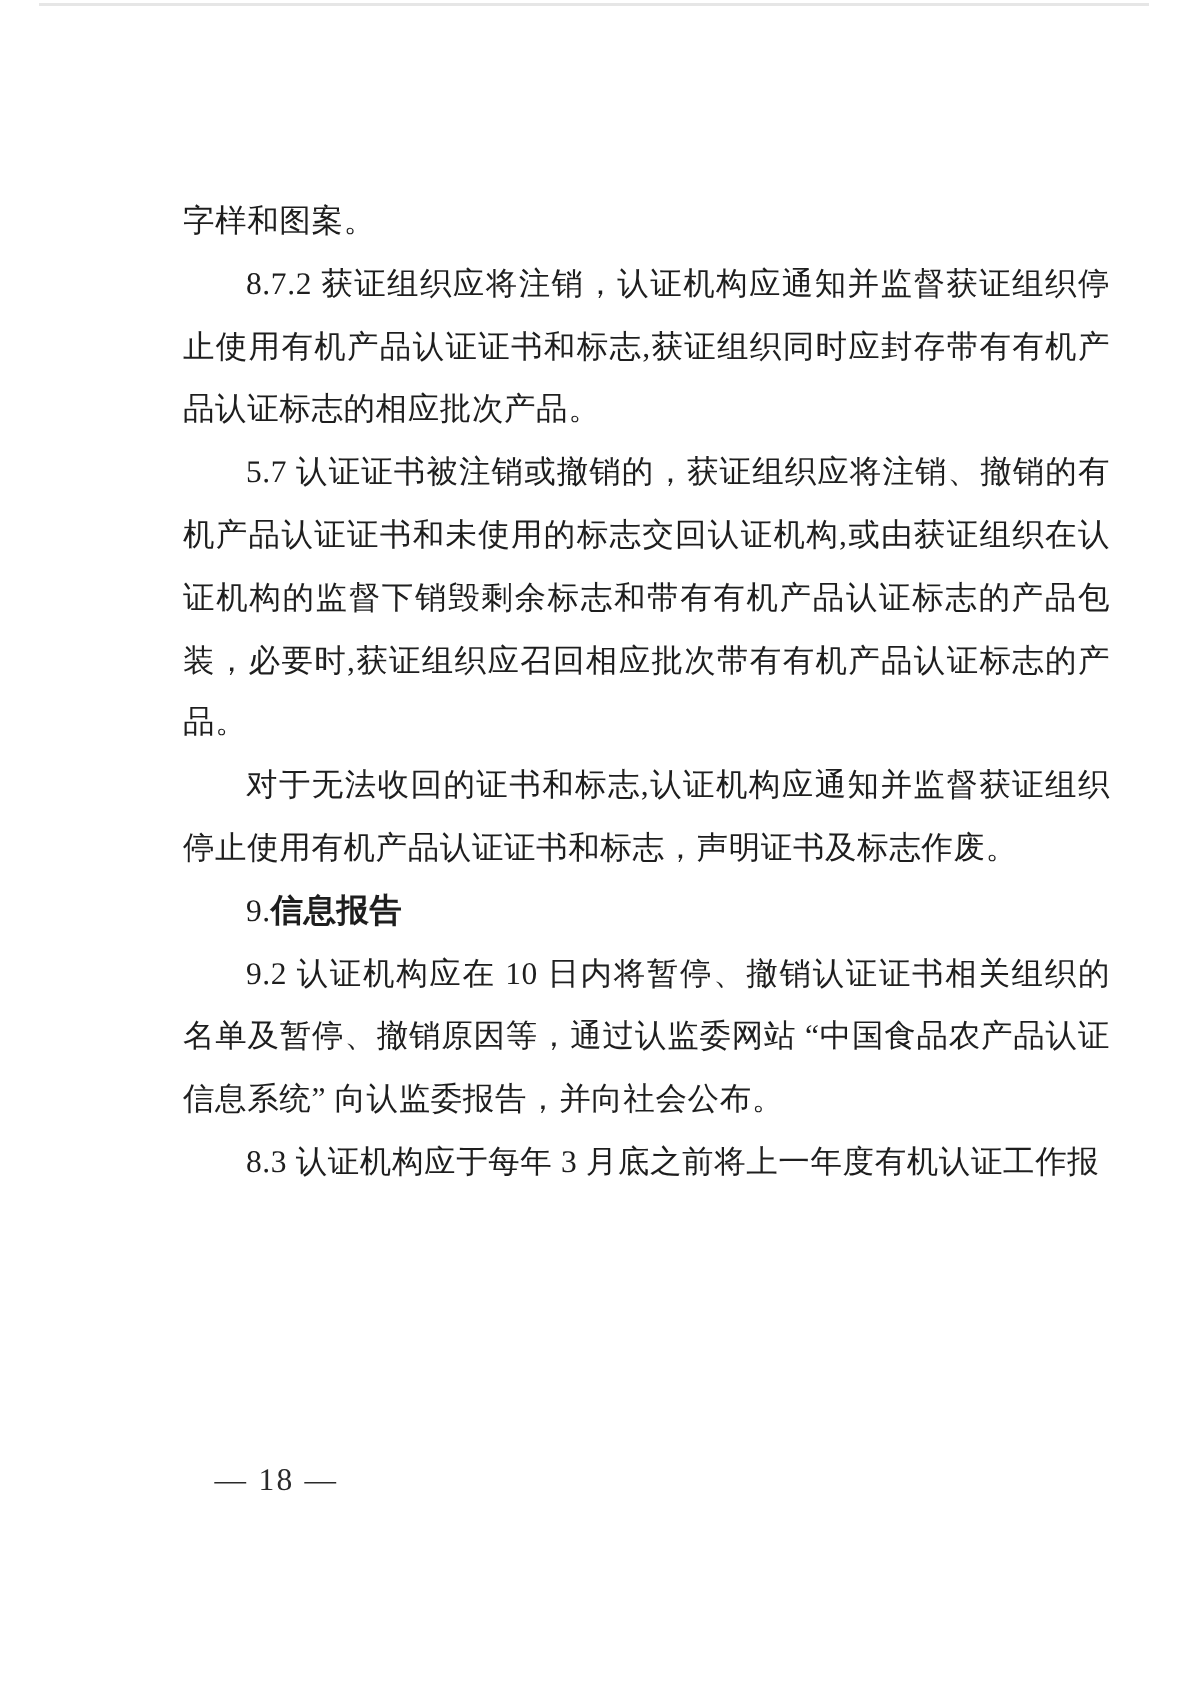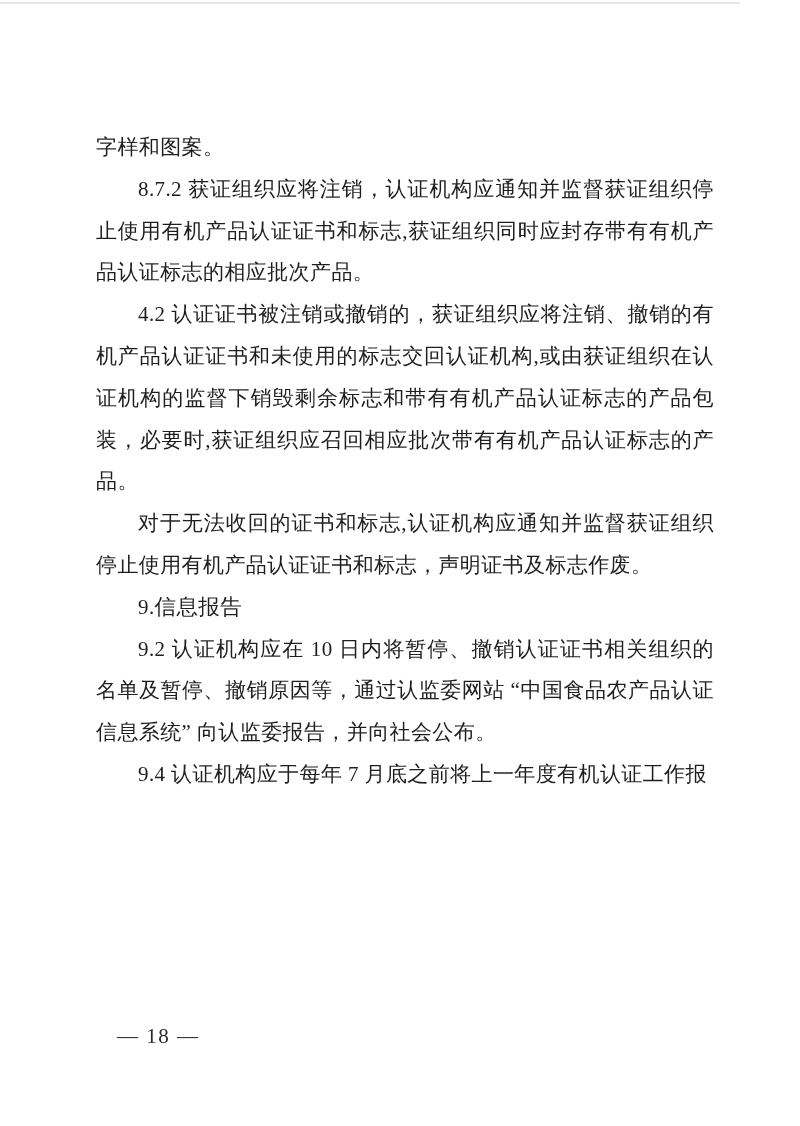--- a/index.html
+++ b/index.html
@@ -4,20 +4,21 @@
 <style>
   html, body { margin: 0; padding: 0; background: #ffffff; }
   .page {
     position: relative;
     width: 740px;
     height: 1126px;
     background: #ffffff;
     overflow: hidden;
     font-family: "Liberation Serif", "DejaVu Serif", serif;
     color: #1e1e1e;
+    margin-left: 26px;
   }
   .scan-edge {
     position: absolute;
     top: 2px; left: 0;
     width: 100%; height: 2px;
     background: #e6e6e6;
   }
   .content {
     position: absolute;
     left: 96px;
@@ -29,46 +30,46 @@
     text-align: justify;
   }
   .content p { margin: 0; padding: 0; }
   .indent { text-indent: 2em; }
   .heading { text-indent: 2em; }
   .heading .sec-num {
     font-weight: 400;
     font-family: "Liberation Serif", "DejaVu Serif", serif;
   }
   .heading .sec-title {
-    font-weight: 400;
+    font-weight: 700;
     font-family: "Liberation Sans", "DejaVu Sans", sans-serif;
     font-size: 21.5px;
   }
   .pagenum {
     position: absolute;
     left: 117px;
-    top: 1024px;
+    top: 974px;
     font-size: 21px;
     letter-spacing: 1.5px;
     color: #2a2a2a;
     white-space: pre;
   }
 </style>
 </head>
 <body>
 
 <div class="page">
   <div class="scan-edge"></div>
 
   <div class="content">
     <p>字样和图案。</p>
     <p class="indent">8.7.2 获证组织应将注销，认证机构应通知并监督获证组织停止使用有机产品认证证书和标志,获证组织同时应封存带有有机产品认证标志的相应批次产品。</p>
-    <p class="indent">4.2 认证证书被注销或撤销的，获证组织应将注销、撤销的有机产品认证证书和未使用的标志交回认证机构,或由获证组织在认证机构的监督下销毁剩余标志和带有有机产品认证标志的产品包装，必要时,获证组织应召回相应批次带有有机产品认证标志的产品。</p>
+    <p class="indent">5.7 认证证书被注销或撤销的，获证组织应将注销、撤销的有机产品认证证书和未使用的标志交回认证机构,或由获证组织在认证机构的监督下销毁剩余标志和带有有机产品认证标志的产品包装，必要时,获证组织应召回相应批次带有有机产品认证标志的产品。</p>
     <p class="indent">对于无法收回的证书和标志,认证机构应通知并监督获证组织停止使用有机产品认证证书和标志，声明证书及标志作废。</p>
 
     <p class="heading"><span class="sec-num">9.</span><span class="sec-title">信息报告</span></p>
 
     <p class="indent">9.2 认证机构应在 10 日内将暂停、撤销认证证书相关组织的名单及暂停、撤销原因等，通过认监委网站 “中国食品农产品认证信息系统” 向认监委报告，并向社会公布。</p>
-    <p class="indent">9.4 认证机构应于每年 7 月底之前将上一年度有机认证工作报</p>
+    <p class="indent">8.3 认证机构应于每年 3 月底之前将上一年度有机认证工作报</p>
   </div>
 
   <div class="pagenum">— 18 —</div>
 </div>
 
 </body></html>

